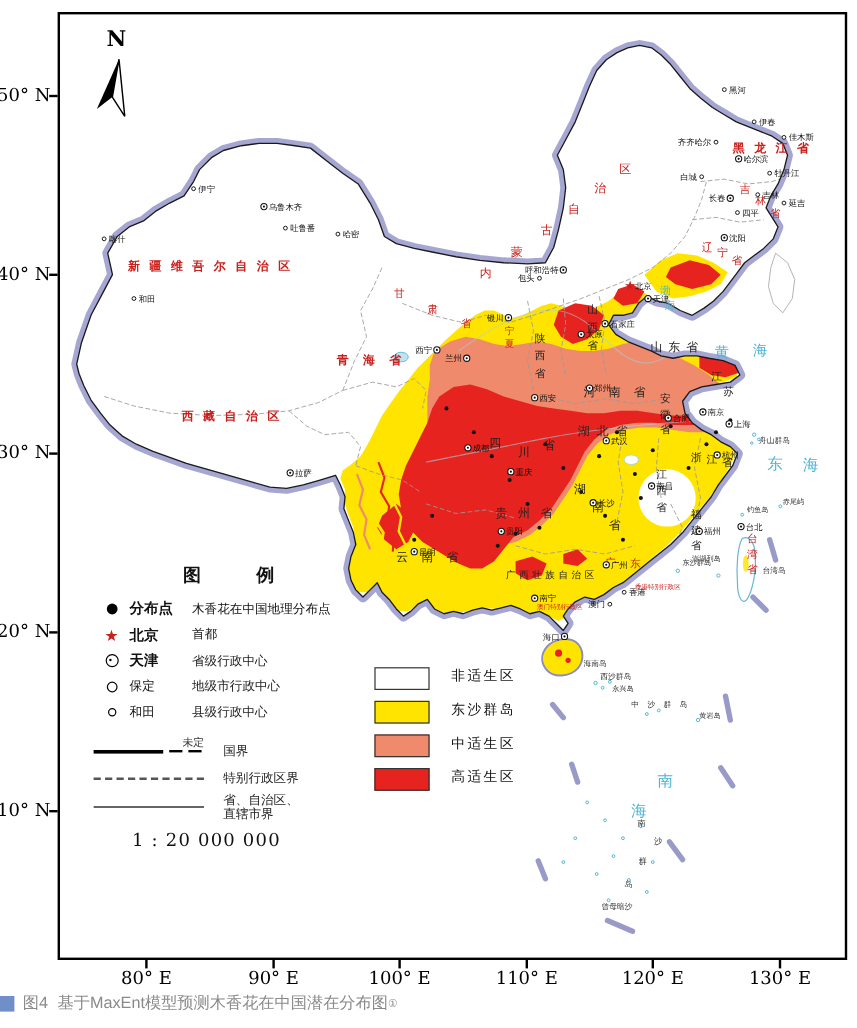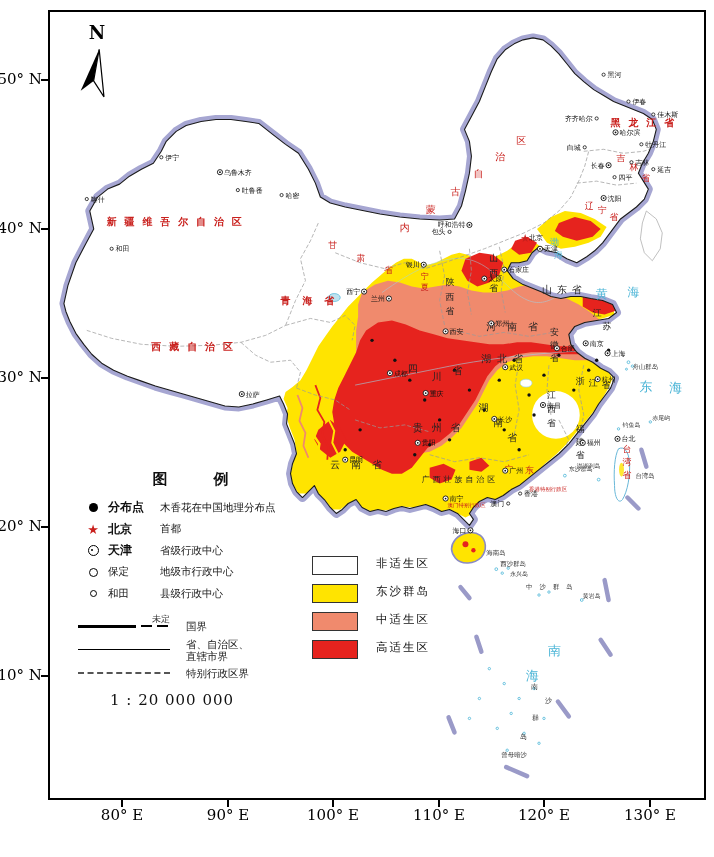--- a/index.html
+++ b/index.html
@@ -494,32 +494,32 @@
       <span class="lg-sample">
         <span class="ln-und">未定</span>
         <span class="ln-thick"></span>
           <span class="ln-dash"></span>
           <span class="ln-dash"></span>
       </span>
       <span class="lg-ldesc">国界</span>
     </div>
     <div class="lg-linerow">
       <span class="lg-sample">
+          <span class="ln-special"></span>
+        </span>
+      <span class="lg-ldesc">特别行政区界</span>
+    </div>
+    <div class="lg-linerow">
+      <span class="lg-sample">
           <span class="ln-thin"></span>
         </span>
       <span class="lg-ldesc">
         <span>省、自治区、</span><br>
         <span>直辖市界</span>
       </span>
-    </div>
-    <div class="lg-linerow">
-      <span class="lg-sample">
-          <span class="ln-special"></span>
-        </span>
-      <span class="lg-ldesc">特别行政区界</span>
     </div>
     <div class="lg-scale">1 : 20 000 000</div>
   </div>
 
   <div class="skey">
     <div class="skey-row">
       <span class="swatch" style="background: rgb(255, 255, 255);"></span>
       <span class="skey-lab">非适生区</span>
     </div>
     <div class="skey-row">
@@ -555,14 +555,21 @@
       <div class="tick" style="left: 41px; top: 228px; width: 7px; height: 2px;"></div>
       <div class="axlab y" style="left: -4px; top: 219px;">40° N</div>
       <div class="tick" style="left: 41px; top: 377px; width: 7px; height: 2px;"></div>
       <div class="axlab y" style="left: -4px; top: 368px;">30° N</div>
       <div class="tick" style="left: 41px; top: 526px; width: 7px; height: 2px;"></div>
       <div class="axlab y" style="left: -4px; top: 517px;">20° N</div>
       <div class="tick" style="left: 41px; top: 675px; width: 7px; height: 2px;"></div>
       <div class="axlab y" style="left: -4px; top: 666px;">10° N</div>
     </div>
 
+  <div class="caption">
+    <span class="cap-square"></span>
+    <span>图4</span>
+    <span style="width:8px;"></span>
+    <span>基于MaxEnt模型预测木香花在中国潜在分布图</span>
+    <sup>①</sup>
+  </div>
 
 </div>
 
 </body></html>

